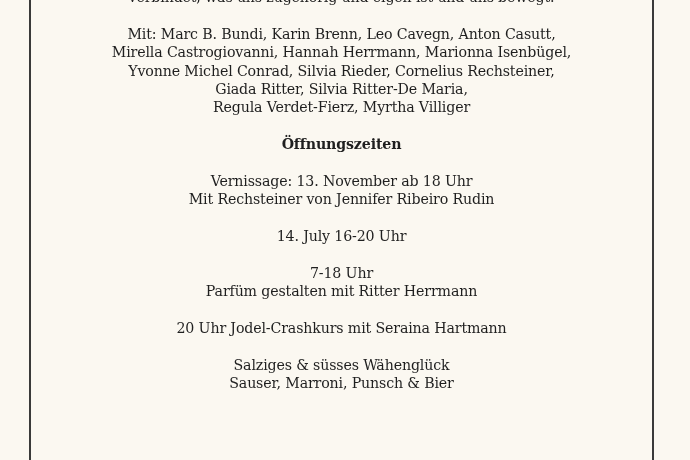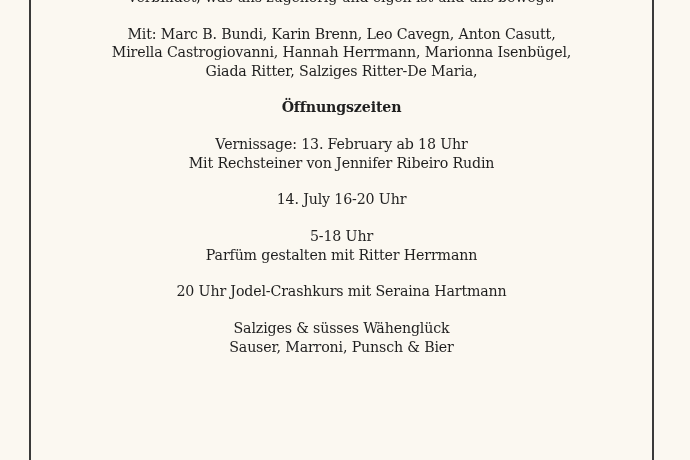--- a/index.html
+++ b/index.html
@@ -49,39 +49,41 @@
   <div class="frame"></div>
 
   <div class="content">
     <div class="block">
       <span class="line">verbindet, was uns zugehörig und eigen ist und uns bewegt.</span>
     </div>
 
     <div class="block">
       <span class="line">Mit: Marc B. Bundi, Karin Brenn, Leo Cavegn, Anton Casutt,</span>
       <span class="line">Mirella Castrogiovanni, Hannah Herrmann, Marionna Isenbügel,</span>
-      <span class="line">Giada Ritter, Salziges Ritter-De Maria,</span>
+      <span class="line">Yvonne Michel Conrad, Silvia Rieder, Cornelius Rechsteiner,</span>
+      <span class="line">Giada Ritter, Silvia Ritter-De Maria,</span>
+      <span class="line">Regula Verdet-Fierz, Myrtha Villiger</span>
     </div>
 
     <div class="block">
       <span class="line heading">Öffnungszeiten</span>
     </div>
 
     <div class="block">
-      <span class="line">Vernissage: 13. February ab 18 Uhr</span>
+      <span class="line">Vernissage: 13. November ab 18 Uhr</span>
       <span class="line">Mit Rechsteiner von Jennifer Ribeiro Rudin</span>
     </div>
 
     <div class="block">
       <span class="line">14. July 16-20 Uhr</span>
     </div>
 
 
     <div class="block">
-      <span class="line">5-18 Uhr</span>
+      <span class="line">7-18 Uhr</span>
       <span class="line">Parfüm gestalten mit Ritter Herrmann</span>
     </div>
 
     <div class="block">
       <span class="line">20 Uhr Jodel-Crashkurs mit Seraina Hartmann</span>
     </div>
 
     <div class="block">
       <span class="line">Salziges &amp; süsses Wähenglück</span>
       <span class="line">Sauser, Marroni, Punsch &amp; Bier</span>

